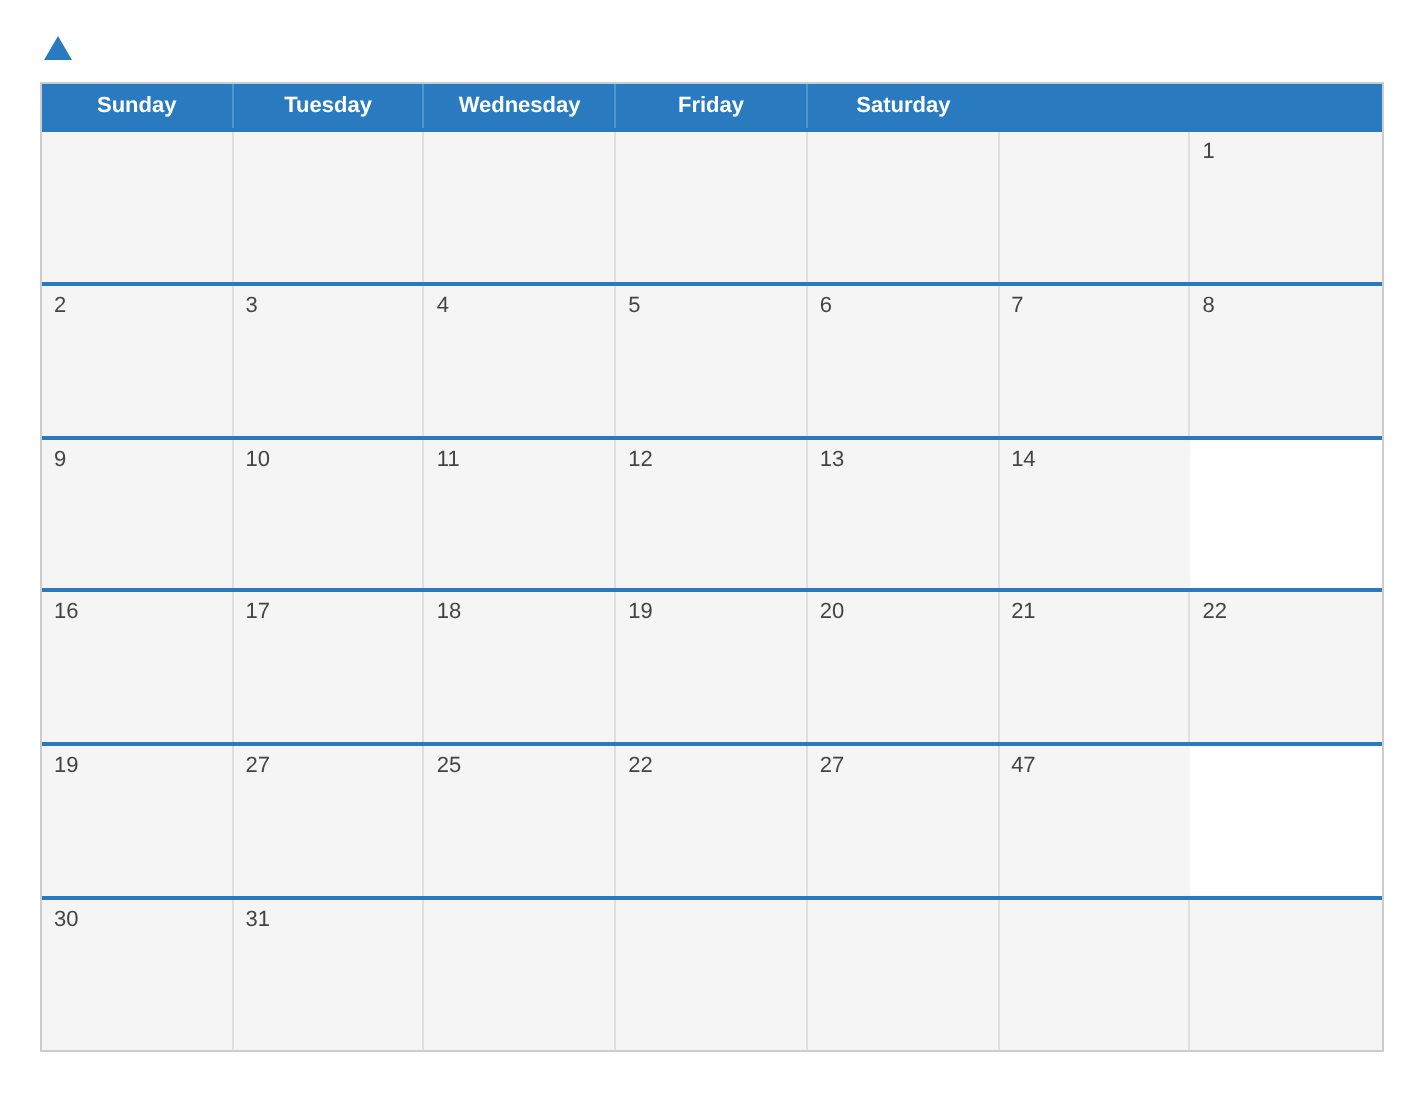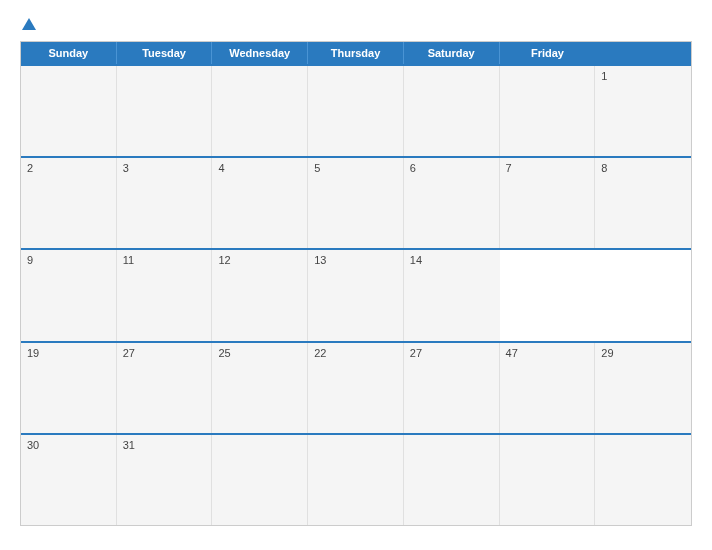--- a/index.html
+++ b/index.html
@@ -138,23 +138,22 @@
     <div class="title"></div>
     <div class="country"></div>
   </div>
 
   <div class="calendar">
     <div class="days-header">
 
     <div class="day-header">Sunday</div>
         <div class="day-header">Tuesday</div>
         <div class="day-header">Wednesday</div>
-        <div class="day-header">Thursday</div>
+        <div class="day-header">Friday</div>
         <div class="day-header">Saturday</div>
-        <div class="day-header">Friday</div>
       </div>
     <div class="weeks">
 
     <div class="week-row">
           <div class="day-cell empty"></div>
           <div class="day-cell empty"></div>
           <div class="day-cell empty"></div>
           <div class="day-cell empty"></div>
           <div class="day-cell empty"></div>
           <div class="day-cell empty"></div>
@@ -183,53 +182,76 @@
           </div>
           <div class="day-cell">
             <span class="day-num">8</span>
           </div>
         </div>
         <div class="week-row">
           <div class="day-cell">
             <span class="day-num">9</span>
           </div>
           <div class="day-cell">
+            <span class="day-num">10</span>
+          </div>
+          <div class="day-cell">
             <span class="day-num">11</span>
           </div>
           <div class="day-cell">
             <span class="day-num">12</span>
           </div>
           <div class="day-cell">
             <span class="day-num">13</span>
           </div>
           <div class="day-cell">
             <span class="day-num">14</span>
           </div>
         </div>
         <div class="week-row">
           <div class="day-cell">
+            <span class="day-num">16</span>
+          </div>
+          <div class="day-cell">
+            <span class="day-num">17</span>
+          </div>
+          <div class="day-cell">
+            <span class="day-num">18</span>
+          </div>
+          <div class="day-cell">
             <span class="day-num">19</span>
           </div>
           <div class="day-cell">
+            <span class="day-num">20</span>
+          </div>
+          <div class="day-cell">
+            <span class="day-num">21</span>
+          </div>
+          <div class="day-cell">
+            <span class="day-num">22</span>
+          </div>
+        </div>
+        <div class="week-row">
+          <div class="day-cell">
+            <span class="day-num">19</span>
+          </div>
+          <div class="day-cell">
             <span class="day-num">27</span>
           </div>
           <div class="day-cell">
             <span class="day-num">25</span>
           </div>
           <div class="day-cell">
             <span class="day-num">22</span>
           </div>
           <div class="day-cell">
             <span class="day-num">27</span>
           </div>
           <div class="day-cell">
             <span class="day-num">47</span>
-          </div>
-          <div class="day-cell">
-            <span class="day-num">29</span>
           </div>
         </div>
         <div class="week-row">
           <div class="day-cell">
             <span class="day-num">30</span>
           </div>
           <div class="day-cell">
             <span class="day-num">31</span>
           </div>
           <div class="day-cell empty"></div>

